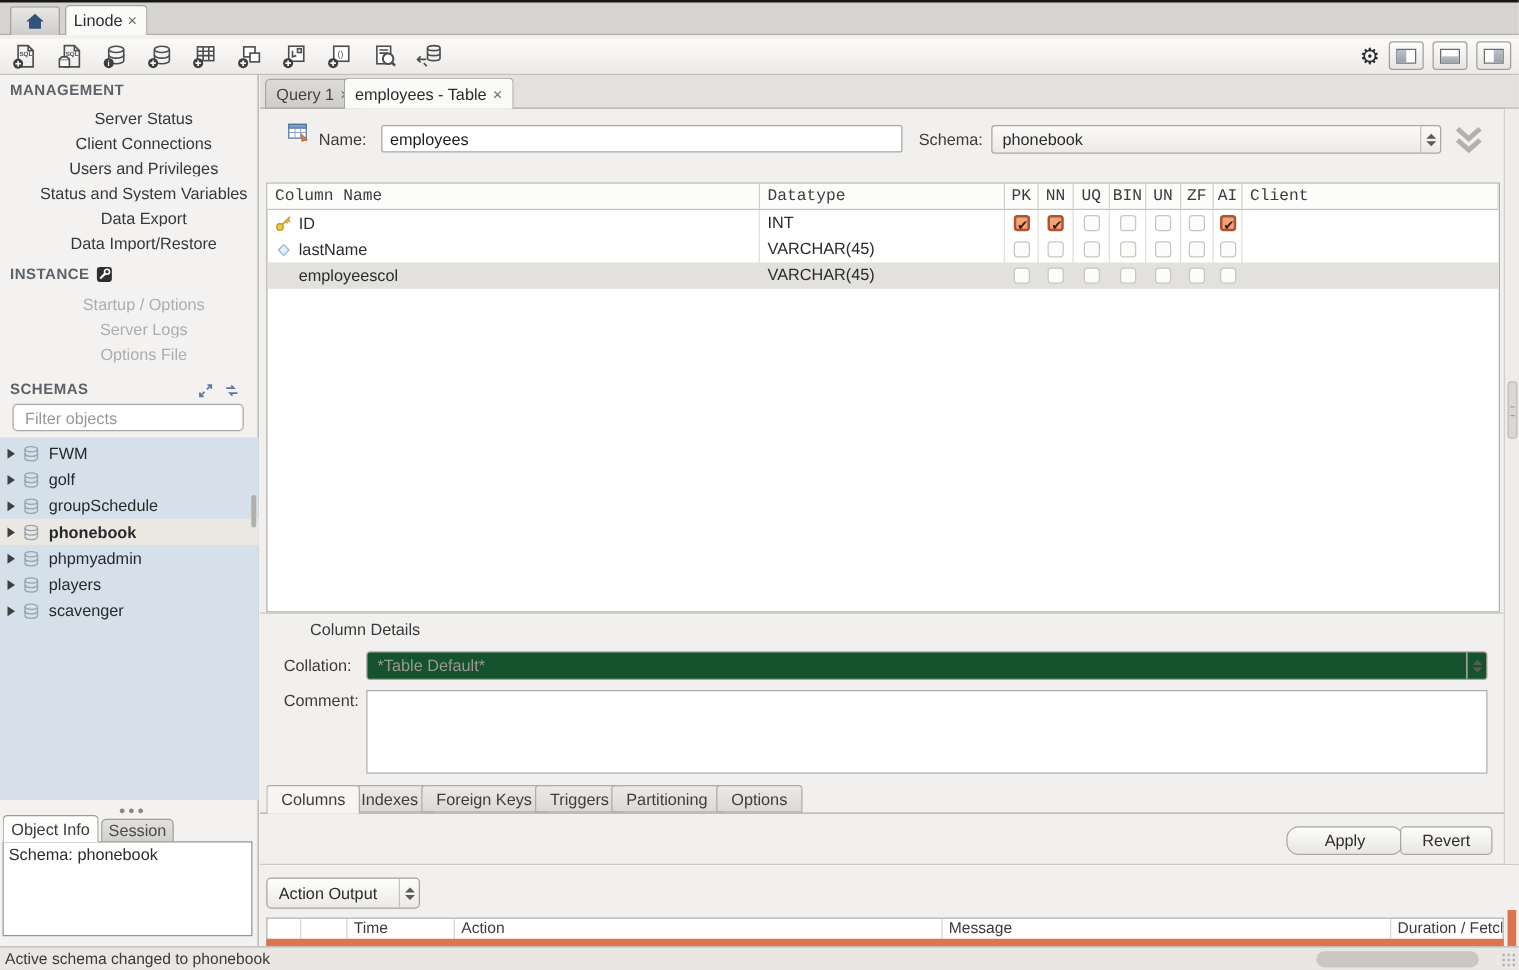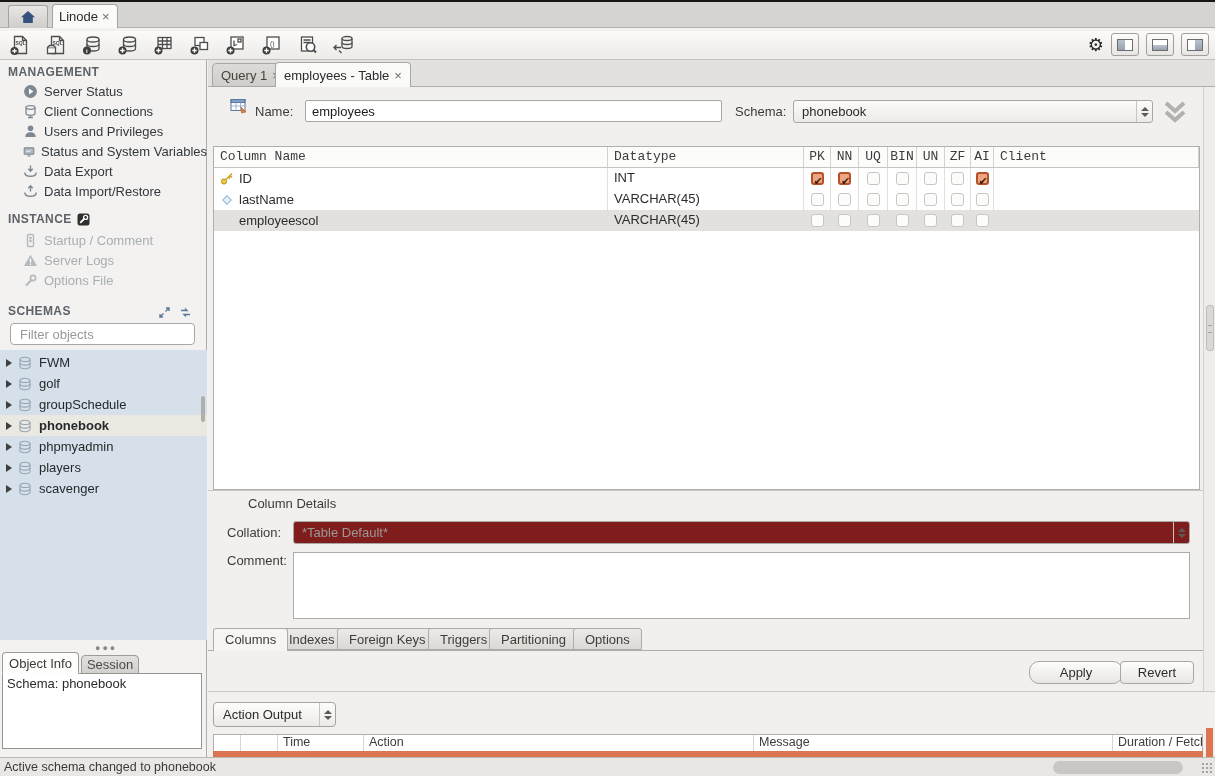--- a/index.html
+++ b/index.html
@@ -32,21 +32,21 @@
   .pane-left::before  { content:""; position:absolute; left:0; top:0; width:7px;  height:100%; background:linear-gradient(#b9c2cc,#97a2ae); }
   .pane-bottom::before{ content:""; position:absolute; left:0; bottom:0; width:100%; height:5px; background:linear-gradient(#b9c2cc,#97a2ae); }
   .pane-right::before { content:""; position:absolute; right:0; top:0; width:7px; height:100%; background:linear-gradient(#b9c2cc,#97a2ae); }
 
   
   #sidebar { position:absolute; left:0; top:60px; width:207px; height:697px;
     background:#f3f2f0; border-right:1px solid #aeaca8; }
   .side-header { position:absolute; left:8px; font-size:12px; font-weight:bold;
     color:#5d6268; letter-spacing:.4px; display:flex; align-items:center; gap:5px; }
   .side-item { position:absolute; left:0; width:207px; height:20px; display:flex;
-    align-items:center; padding-left:23px; gap:6px; white-space:nowrap; overflow:hidden; color:#33383d; }
+    align-items:center; padding-left:23px; gap:6px; white-space:nowrap; overflow:hidden; color:#33383d;flex-direction:column; }
   .side-item.disabled { color:#a9aeb3; }
   .schema-hdr-icons { position:absolute; right:14px; top:246px; display:flex; gap:8px; }
   #filter-box { position:absolute; left:10px; top:263px; width:185px; height:22px;
     background:#fff; border:1px solid #a9a7a3; border-radius:4px; display:flex; align-items:center; padding:0 5px; gap:4px; }
   #filter-input { border:none; outline:none; flex:1; font-size:13px; color:#333;
     font-family:"Liberation Sans", sans-serif; background:transparent; }
   #filter-input::placeholder { color:#9a9894; }
   #tree-bg { position:absolute; left:0; top:290px; width:207px; height:290px; background:#d5e0ea; }
   .tree-row { position:absolute; left:0; width:207px; height:21px; display:flex; align-items:center; color:#26292c; }
   .tree-row.selected { background:#ebe8e2; font-weight:bold; }
@@ -72,21 +72,21 @@
     background:linear-gradient(#dddbd7,#cfcdc9); color:#45433f; }
   .etab.active { background:#fafaf9; top:2px; height:25px; border-bottom:none; z-index:2; color:#2b2b2b; }
 
   .form-label { color:#3d3b38; }
   #name-input { position:absolute; left:97px; top:40px; width:417px; height:22px;
     border:1px solid #a9a7a3; border-radius:2px; padding:0 6px; font-size:13px;
     font-family:"Liberation Sans", sans-serif; color:#1d1d1d; background:#fff; outline:none; }
   .selectbox { position:absolute; height:23px; border:1px solid #a9a7a3; border-radius:3px;
     background:linear-gradient(#fcfbfa,#eceae7); display:flex; align-items:center;
     padding:0 20px 0 8px; color:#2b2b2b; }
-  .selectbox.disabled { background:#7f1d1d; color:#9b9895;text-align:center; }
+  .selectbox.disabled { background:#14532d; color:#9b9895;text-align:center; }
   .spin { position:absolute; right:0; top:0; width:16px; height:100%;
     border-left:1px solid #c6c4c0; display:flex; flex-direction:column; align-items:center; justify-content:center; gap:2px; }
   .spin i { width:0; height:0; border-left:4px solid transparent; border-right:4px solid transparent; }
   .spin .up { border-bottom:4px solid #5c5a56; }
   .spin .dn { border-top:4px solid #5c5a56; }
 
   
   #grid { position:absolute; left:5px; top:86px; width:987px; height:344px;
     background:#fff; border:1px solid #b1afab; }
   .grow { display:flex; height:21px; line-height:20px; }
@@ -323,21 +323,21 @@
         <path d="M3.2 9.8L7.5 5.5" stroke="#fff" stroke-width="1.8"></path>
         <circle cx="8.6" cy="4.4" r="2" stroke="#fff" stroke-width="1.3" fill="none"></circle>
       </svg>
   </div>
   <div class="side-item disabled" style="top:170px;">
     <svg width="15" height="15" viewBox="0 0 15 15" fill="none" stroke="#b4b9be">
         <rect x="4.5" y="1.5" width="6" height="12" rx="1.2" stroke-width="1.4"></rect>
         <circle cx="7.5" cy="5" r="0.9" fill="#b4b9be"></circle>
         <circle cx="7.5" cy="8" r="0.9" fill="#b4b9be"></circle>
       </svg>
-    <span>Startup / Comment</span>
+    <span>Startup / Options</span>
   </div>
   <div class="side-item disabled" style="top:190px;">
     <svg width="15" height="15" viewBox="0 0 15 15">
         <path d="M7.5 1.8L14 13H1z" fill="#b4b9be"></path>
         <rect x="6.8" y="5.5" width="1.4" height="4" fill="#fff"></rect>
         <rect x="6.8" y="10.5" width="1.4" height="1.4" fill="#fff"></rect>
       </svg>
     <span>Server Logs</span>
   </div>
   <div class="side-item disabled" style="top:210px;">

